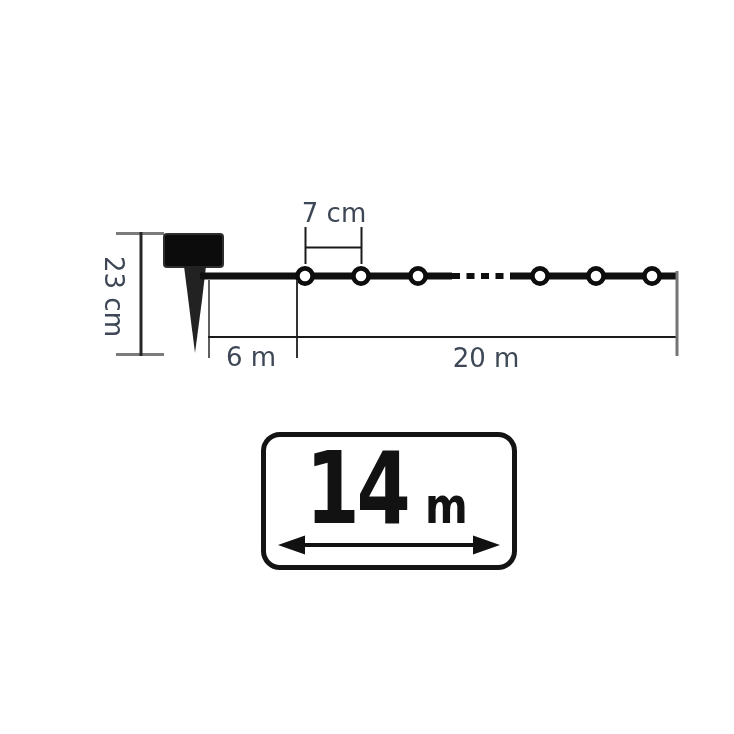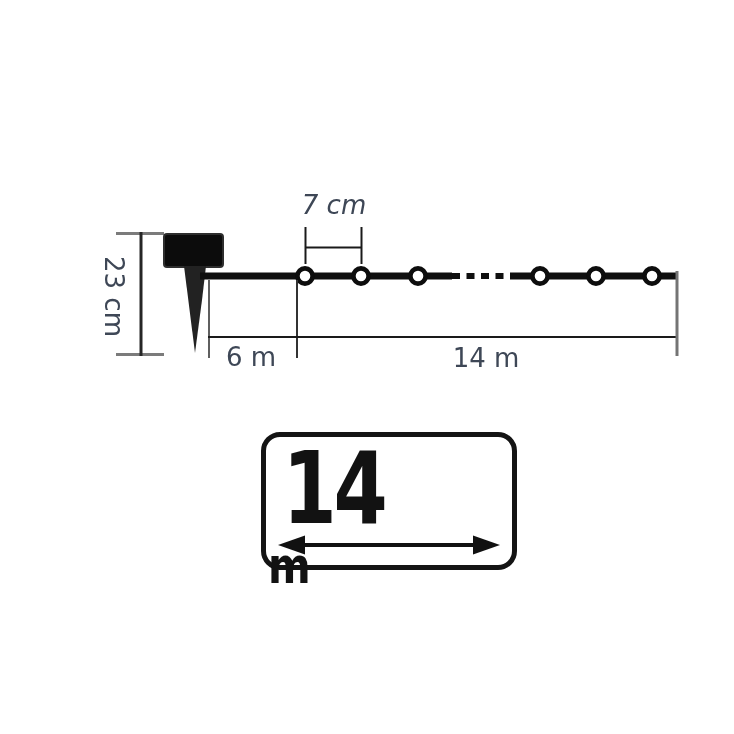--- a/index.html
+++ b/index.html
@@ -30,46 +30,45 @@
     letter-spacing: 0px;
   }
   #label-stake-height {
     left: 67px;
     top: 283px;
     width: 92px;
     height: 27px;
     transform: rotate(90deg);
     transform-origin: center center;
   }
-  #label-bulb-spacing { left: 294px; top: 192px; width: 80px; font-style: italic; }
+  #label-bulb-spacing { left: 294px; top: 200px; width: 80px; }
   #label-lead-length  { left: 213px; top: 344px; width: 76px; }
   #label-string-length{ left: 440px; top: 345px; width: 92px; }
 
   .badge {
     position: absolute;
     left: 261px;
     top: 432px;
     width: 256px;
     height: 138px;
     background: #ffffff;
     border: 5px solid #141414;
     border-radius: 19px;
     box-sizing: border-box;
   }
   .badge-number-row {
     position: absolute;
     left: 0;
-    right: 0;
+    right: 10px;
     top: 0;
     height: 100px;
     display: flex;
-    justify-content: space-between;
+    justify-content: center;
     align-items: baseline;
     color: #121212;
-    flex-direction: column;
   }
   .badge-value {
     display: inline-block;
     font-size: 100px;
     font-weight: bold;
     line-height: 1.04;
     letter-spacing: -4px;
     transform: scaleX(0.78);
     transform-origin: center bottom;
   }
@@ -123,21 +122,21 @@
     <line x1="208" y1="337" x2="678" y2="337" stroke="#1a1a1a" stroke-width="2"></line>
     <line x1="677" y1="271" x2="677" y2="356" stroke="#747474" stroke-width="3"></line>
   </svg>
 
   <div class="dim-label" id="label-stake-height">23 cm</div>
 
   <div class="dim-label" id="label-bulb-spacing">7 cm</div>
 
   <div class="dim-label" id="label-lead-length">6 m</div>
 
-  <div class="dim-label" id="label-string-length">14 m</div>
+  <div class="dim-label" id="label-string-length">20 m</div>
 
   <div class="badge">
     <div class="badge-number-row">
       <span class="badge-value">14</span>
       <span class="badge-unit">m</span>
     </div>
     <svg class="badge-arrow" width="222" height="26" viewBox="0 0 222 26">
       <line x1="18" y1="13" x2="204" y2="13" stroke="#111111" stroke-width="4"></line>
       <polygon points="0,13 27,3.5 27,22.5" fill="#111111"></polygon>
       <polygon points="222,13 195,3.5 195,22.5" fill="#111111"></polygon>

